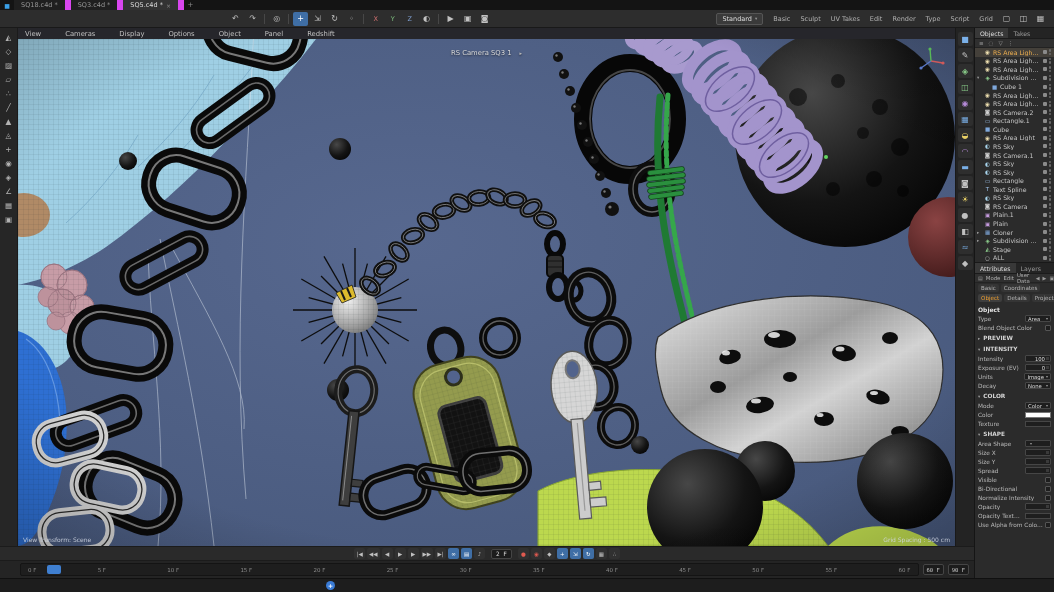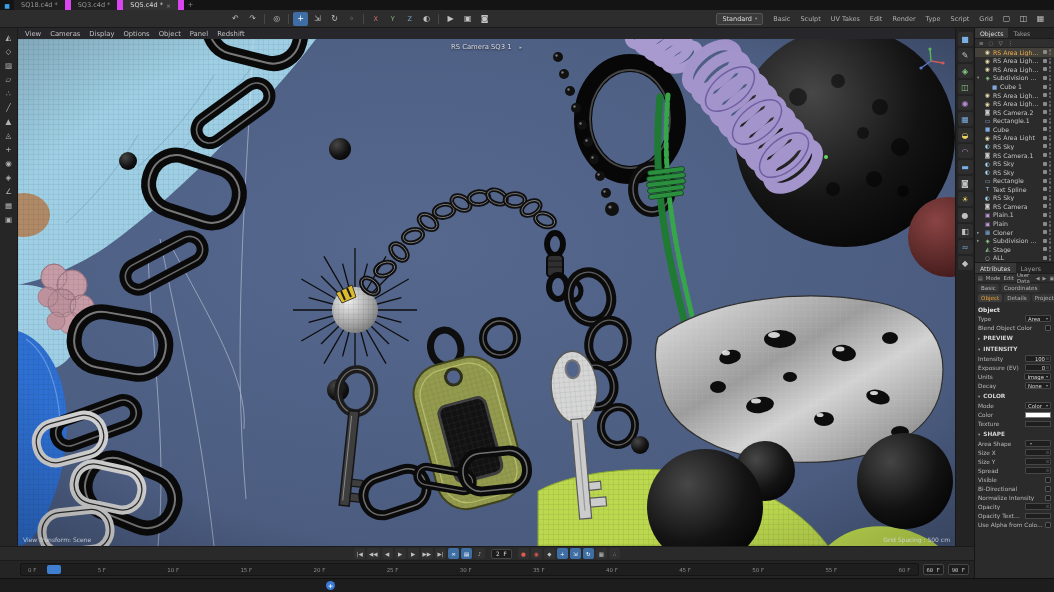--- a/index.html
+++ b/index.html
@@ -31,25 +31,25 @@
 
   
   .main { flex:1; display:flex; min-height:0; }
   .left-col { width:974px; display:flex; flex-direction:column; flex:none; }
   .work-row { height:518px; display:flex; flex:none; }
 
   .tool-strip { width:18px; background:#262626; border-right:1px solid #1b1b1b; display:flex; flex-direction:column; align-items:center; padding-top:3px; gap:1px; flex:none; }
   .strip-btn { width:14px; height:13px; display:flex; align-items:center; justify-content:center; font-size:7.5px; color:#b2b2b2; border-radius:2px; flex:none; }
 
   .viewport { flex:1; display:flex; flex-direction:column; min-width:0; background:#51628a; position:relative; }
-  .vp-menu { height:11px; background:#26262b; display:flex; align-items:center; gap:9px; padding:0 7px; font-size:6.8px; color:#c0c0c0; flex:none; }
+  .vp-menu { height:11px; background:#26262b; display:flex; align-items:center; gap:24px; padding:0 7px; font-size:6.8px; color:#c0c0c0; flex:none; }
   .vp-menu-item { flex:none; }
   .vp-canvas { flex:1; position:relative; overflow:hidden; }
   svg.scene { position:absolute; inset:0; width:100%; height:100%; display:block; }
-  .vp-cam-label { position:absolute; top:4px; left:50%; transform:translateX(-50%); font-size:6.8px; color:#d8d8d8; display:flex; gap:8px; align-items:center; text-shadow:0 1px 2px rgba(0,0,0,.6); }
+  .vp-cam-label { position:absolute; top:10px; left:50%; transform:translateX(-50%); font-size:6.8px; color:#d8d8d8; display:flex; gap:8px; align-items:center; text-shadow:0 1px 2px rgba(0,0,0,.6); }
   .cam-arrow { font-size:5px; color:#bbb; }
   .vp-bl { position:absolute; left:5px; bottom:3px; font-size:6px; color:#d4dae6; opacity:.85; }
   .vp-br { position:absolute; right:5px; bottom:3px; font-size:6px; color:#d4dae6; opacity:.85; }
   .axis-gizmo { position:absolute; top:7px; right:9px; width:30px; height:30px; }
 
   .right-strip { width:19px; background:#232323; border-left:1px solid #191919; display:flex; flex-direction:column; align-items:center; padding-top:4px; gap:2px; flex:none; }
   .palette-btn { width:15px; height:14px; display:flex; align-items:center; justify-content:center; font-size:8px; border-radius:2px; background:#2e2e2e; flex:none; }
   .pblue{color:#7ab0e8} .pgreen{color:#86c786} .ppurple{color:#b48ad6} .pyellow{color:#e8d066} .pgray{color:#c0c0c0}
 
   

